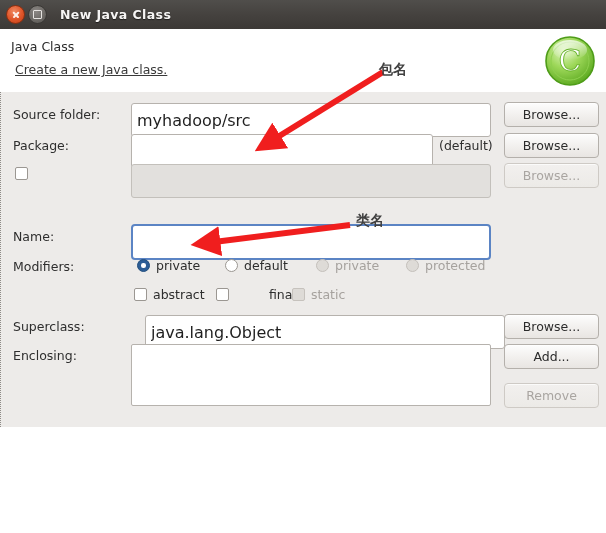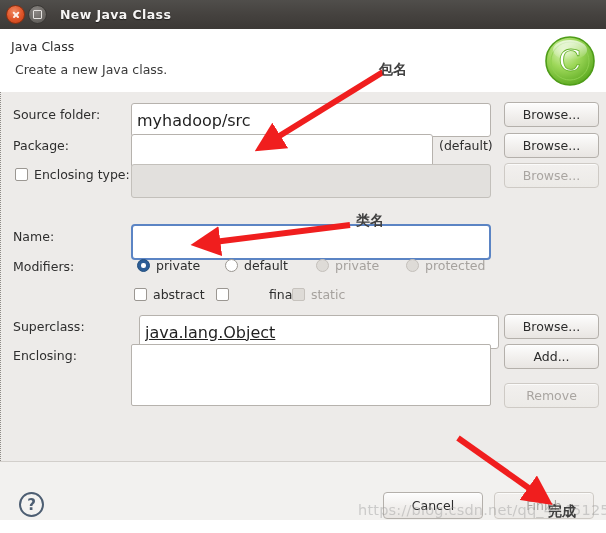--- a/index.html
+++ b/index.html
@@ -6,21 +6,21 @@
     margin: 0;
     padding: 0;
     background: #ffffff;
   }
   body {
     font-family: "DejaVu Sans", "Liberation Sans", sans-serif;
   }
   #app {
     position: relative;
     width: 606px;
-    height: 520px;
+    height: 427px;
     overflow: hidden;
     background: #f2f1f0;
   }
 
   
   .titlebar {
     position: absolute;
     left: 0; top: 0;
     width: 606px; height: 29px;
     background: linear-gradient(to bottom, #504e4b 0%, #45423f 50%, #3c3936 100%);
@@ -88,20 +88,21 @@
     left: 11px; top: 10px;
     font-size: 12.5px;
     font-weight: normal;
     color: #2b2b2b;
   }
   .banner-sub {
     position: absolute;
     left: 15px; top: 33px;
     font-size: 12.5px;
     color: #3a3a3a;
+    text-decoration: underline;
   }
   .banner-icon {
     position: absolute;
     right: 8px; top: 4px;
     width: 56px; height: 56px;
   }
 
   
   .content {
     position: absolute;
@@ -311,21 +312,20 @@
     <input class="field" style="left: 130px; top: 11px; width: 360px;" value="myhadoop/src">
     <div class="btn" style="left:503px; top:10px; width:95px;">Browse...</div>
 
     <div class="lbl" style="top:46px;">Package:</div>
     <input class="field" style="left: 130px; top: 42px; width: 302px;" value="">
     <div class="lbl" style="left:438px; top:46px;">(default)</div>
     <div class="btn" style="left:503px; top:41px; width:95px;">Browse...</div>
 
     <div class="ctrl" style="left:14px; top:75px;">
       <span class="check"></span>
-      <span>Enclosing type:</span>
     </div>
     <input class="field disabled" style="left: 130px; top: 72px; width: 360px;" disabled="" value="">
     <div class="btn disabled" style="left:503px; top:71px; width:95px;">Browse...</div>
 
     <div class="lbl" style="top:137px;">Name:</div>
     <input class="field focused" style="left: 130px; top: 132px; width: 360px;" value="">
 
     <div class="lbl" style="top:167px;">Modifiers:</div>
 
     <div class="ctrl" style="left:136px; top:166px;">
@@ -352,21 +352,21 @@
     <div class="ctrl" style="left:215px; top:195px;gap:40px;">
       <span class="check"></span>
       <span>final</span>
     </div>
     <div class="ctrl dis" style="left:291px; top:195px;">
       <span class="check dis"></span>
       <span>static</span>
     </div>
 
     <div class="lbl" style="top:227px;">Superclass:</div>
-    <input class="field" style="left: 138px; top: 223px; width: 360px; text-decoration: underline;" value="java.lang.Object">
+    <input class="field" style="left: 144px; top: 223px; width: 360px;" value="java.lang.Object">
     <div class="btn" style="left:503px; top:222px; width:95px;">Browse...</div>
 
     <div class="lbl" style="top:256px;">Enclosing:</div>
     <div class="listbox" style="left:130px; top:252px; width:360px; height:62px;"></div>
     <div class="btn" style="left:503px; top:252px; width:95px;">Add...</div>
     <div class="btn disabled" style="left:503px; top:291px; width:95px;">Remove</div>
   </div>
 
   <div class="footer"></div>
   <div class="help-icon">?</div>

